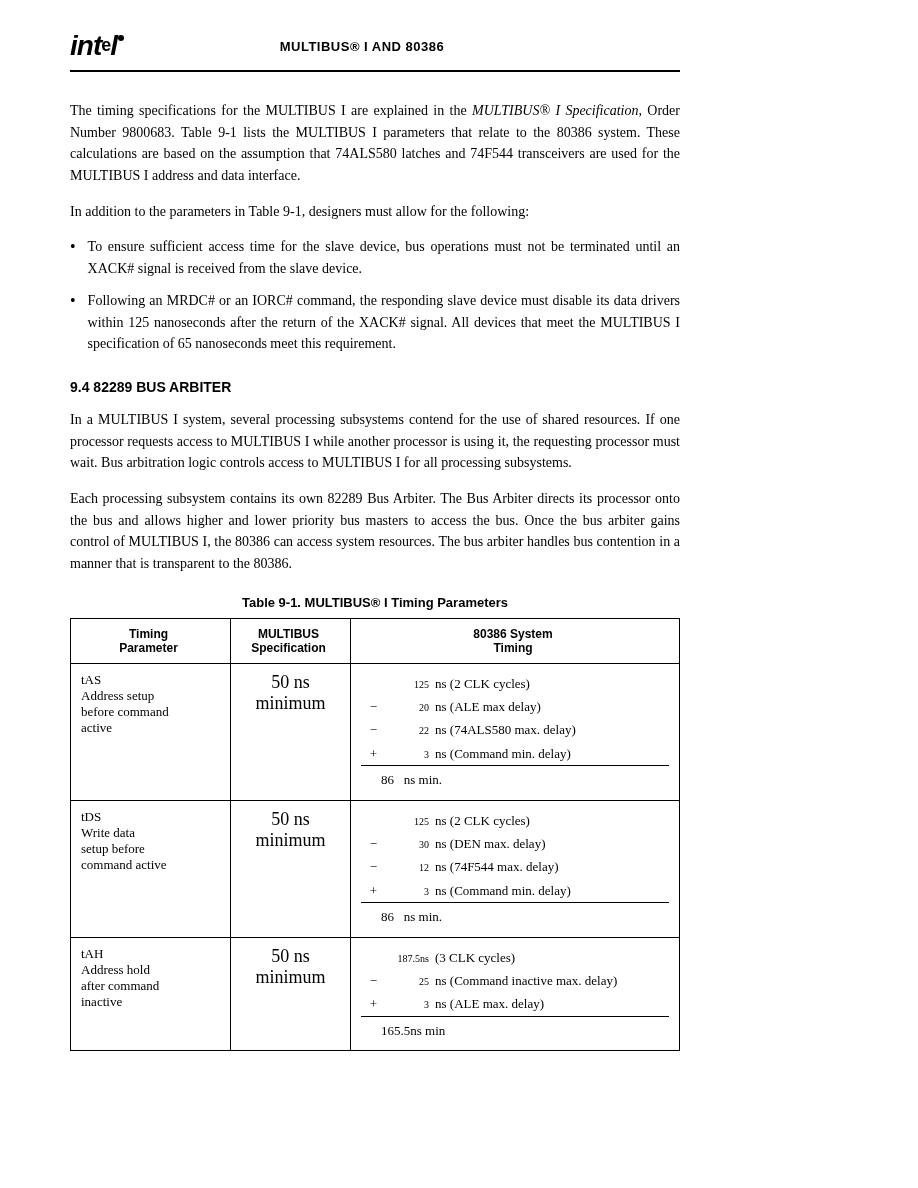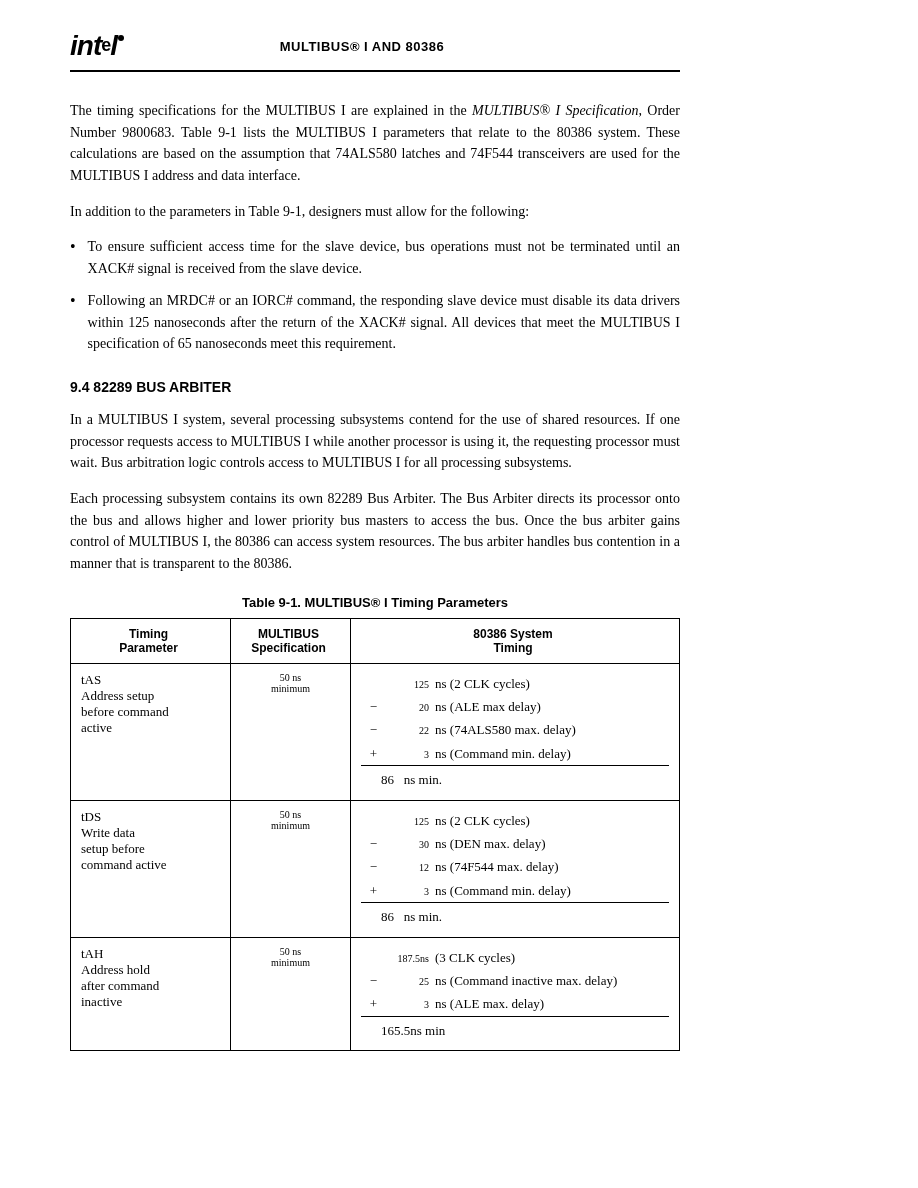--- a/index.html
+++ b/index.html
@@ -147,21 +147,21 @@
     }
 
     table.timing-table td.param-col {
       width: 160px;
       font-size: 13px;
     }
 
     table.timing-table td.multibus-col {
       width: 120px;
       text-align: center;
-      font-size: 10px;
+      font-size: 18px;
     }
 
     table.timing-table td.system-col {
       font-size: 13px;
     }
 
     .timing-calc {
       line-height: 1.8;
     }
 

